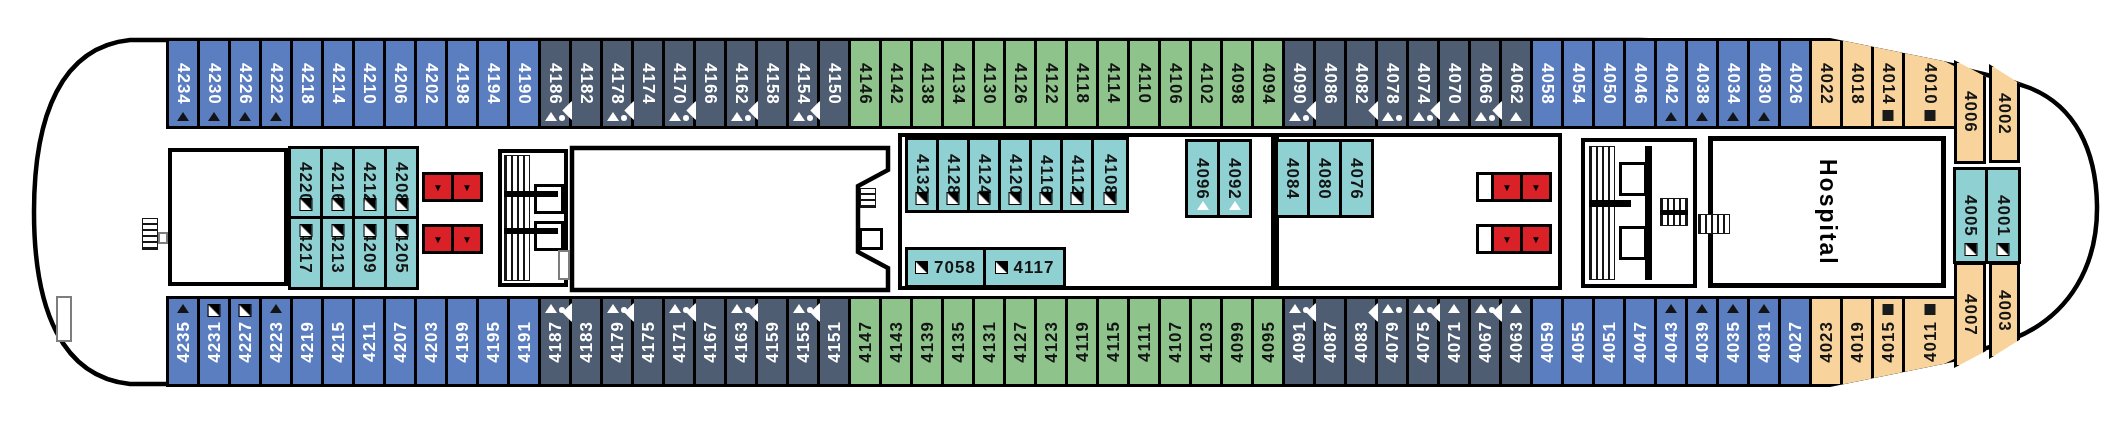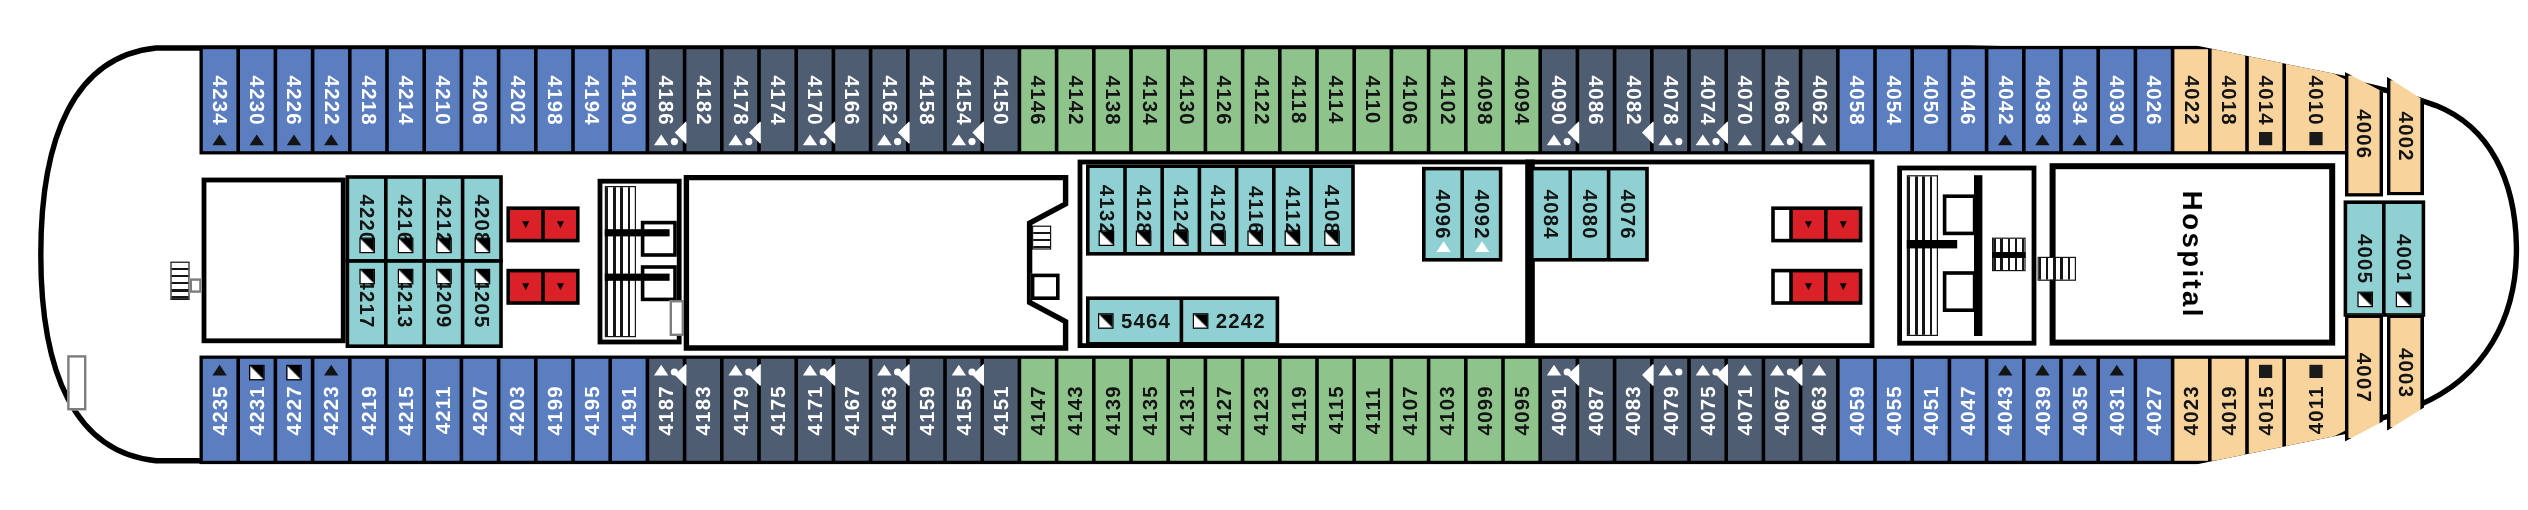--- a/index.html
+++ b/index.html
@@ -631,25 +631,25 @@
           <div class="obst sym-el" style="bottom: 5px;"></div>
         </div>
         <div class="cab v bk" style="left: 35px; top: 3px; width: 30px; height: 91px; background: rgb(143, 208, 210);">
           <span class="num">4001</span>
           <div class="obst sym-el" style="bottom: 5px;"></div>
         </div>
       </div>
       <div class="band" style="left: 905px; top: 247px; width: 161px; height: 41px;">
         <div class="cab bk" style="left: 3px; top: 3px; width: 75px; height: 35px; background: rgb(143, 208, 210); gap: 6px;">
           <div class="obst sym-el" style="position: static; transform: none;"></div>
-          <span class="num">5464</span>
+          <span class="num">7058</span>
         </div>
         <div class="cab bk" style="left: 81px; top: 3px; width: 77px; height: 35px; background: rgb(143, 208, 210); gap: 6px;">
           <div class="obst sym-el" style="position: static; transform: none;"></div>
-          <span class="num">2242</span>
+          <span class="num">4117</span>
         </div>
       </div>
       <div class="cab v bk" style="left: 1954px; top: 60px; width: 32px; height: 104px; background: rgb(248, 212, 156); clip-path: polygon(0px 0px, 100% 16%, 100% 100%, 0px 100%); border: 3px solid rgb(0, 0, 0);">
         <span class="num">4006</span>
       </div>
       <div class="cab v bk" style="left: 1989px; top: 64px; width: 31px; height: 99px; background: rgb(248, 212, 156); clip-path: polygon(0px 0px, 100% 20%, 100% 100%, 0px 100%); border: 3px solid rgb(0, 0, 0);">
         <span class="num">4002</span>
       </div>
       <div class="cab v bk" style="left: 1954px; top: 262px; width: 32px; height: 106px; background: rgb(248, 212, 156); clip-path: polygon(0px 0px, 100% 0px, 100% 84%, 0px 100%); border: 3px solid rgb(0, 0, 0);">
         <span class="num">4007</span>

